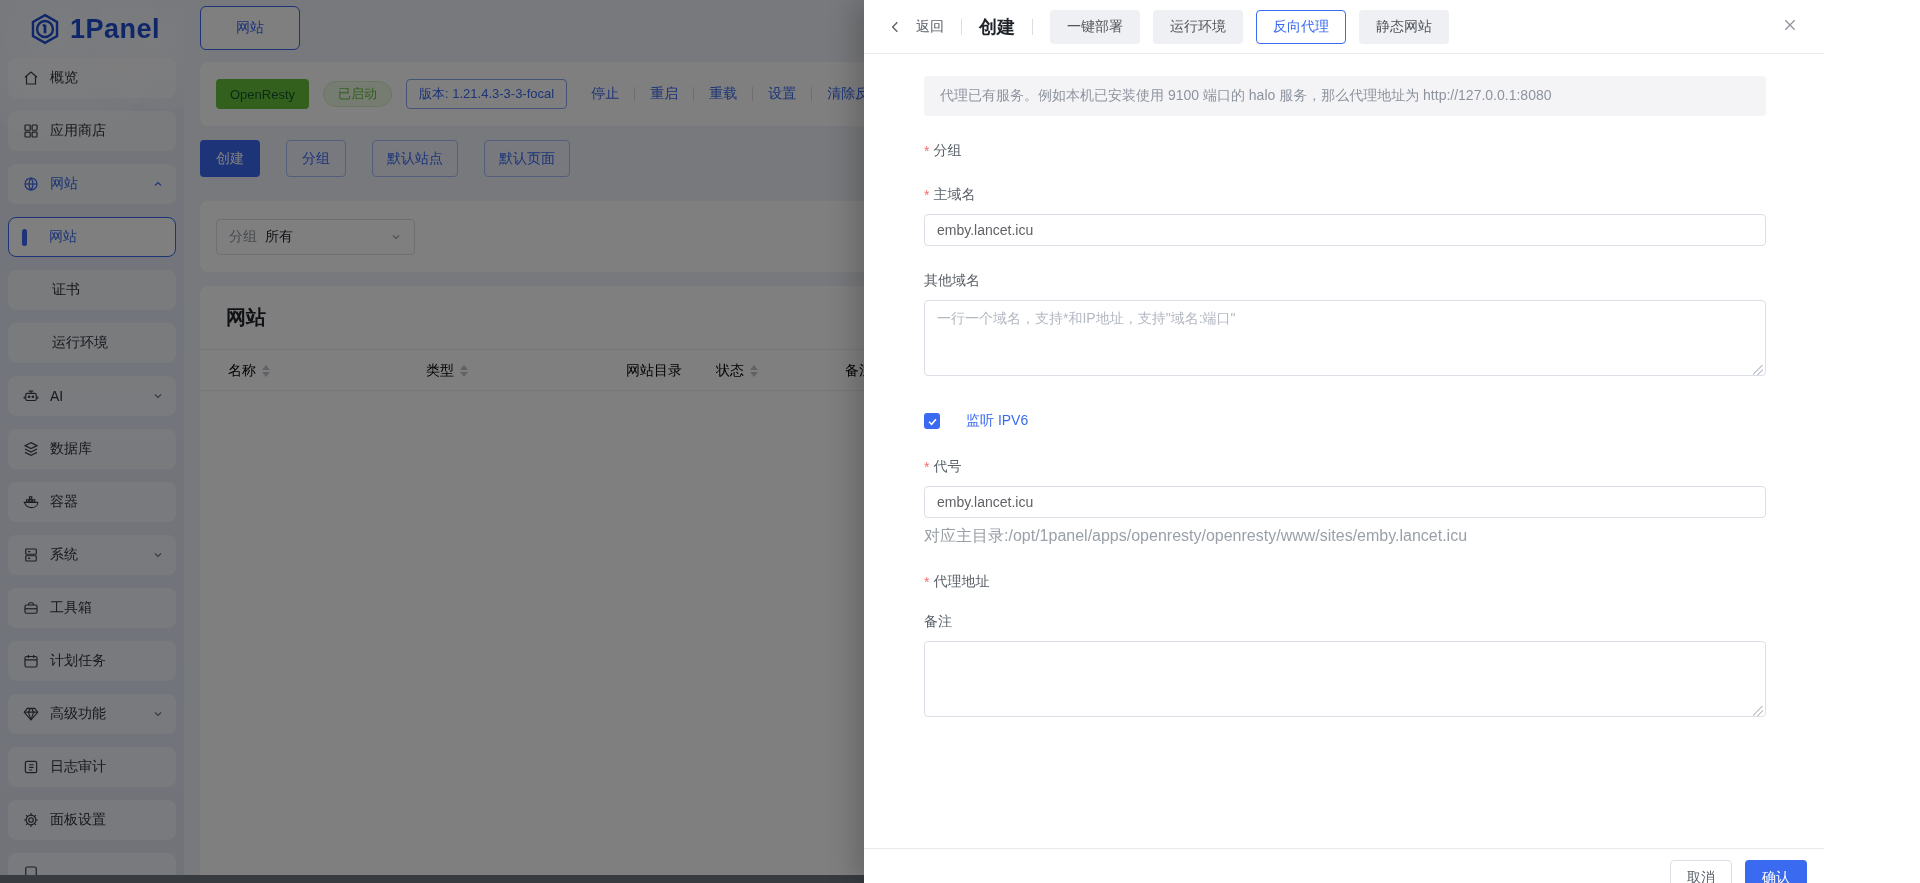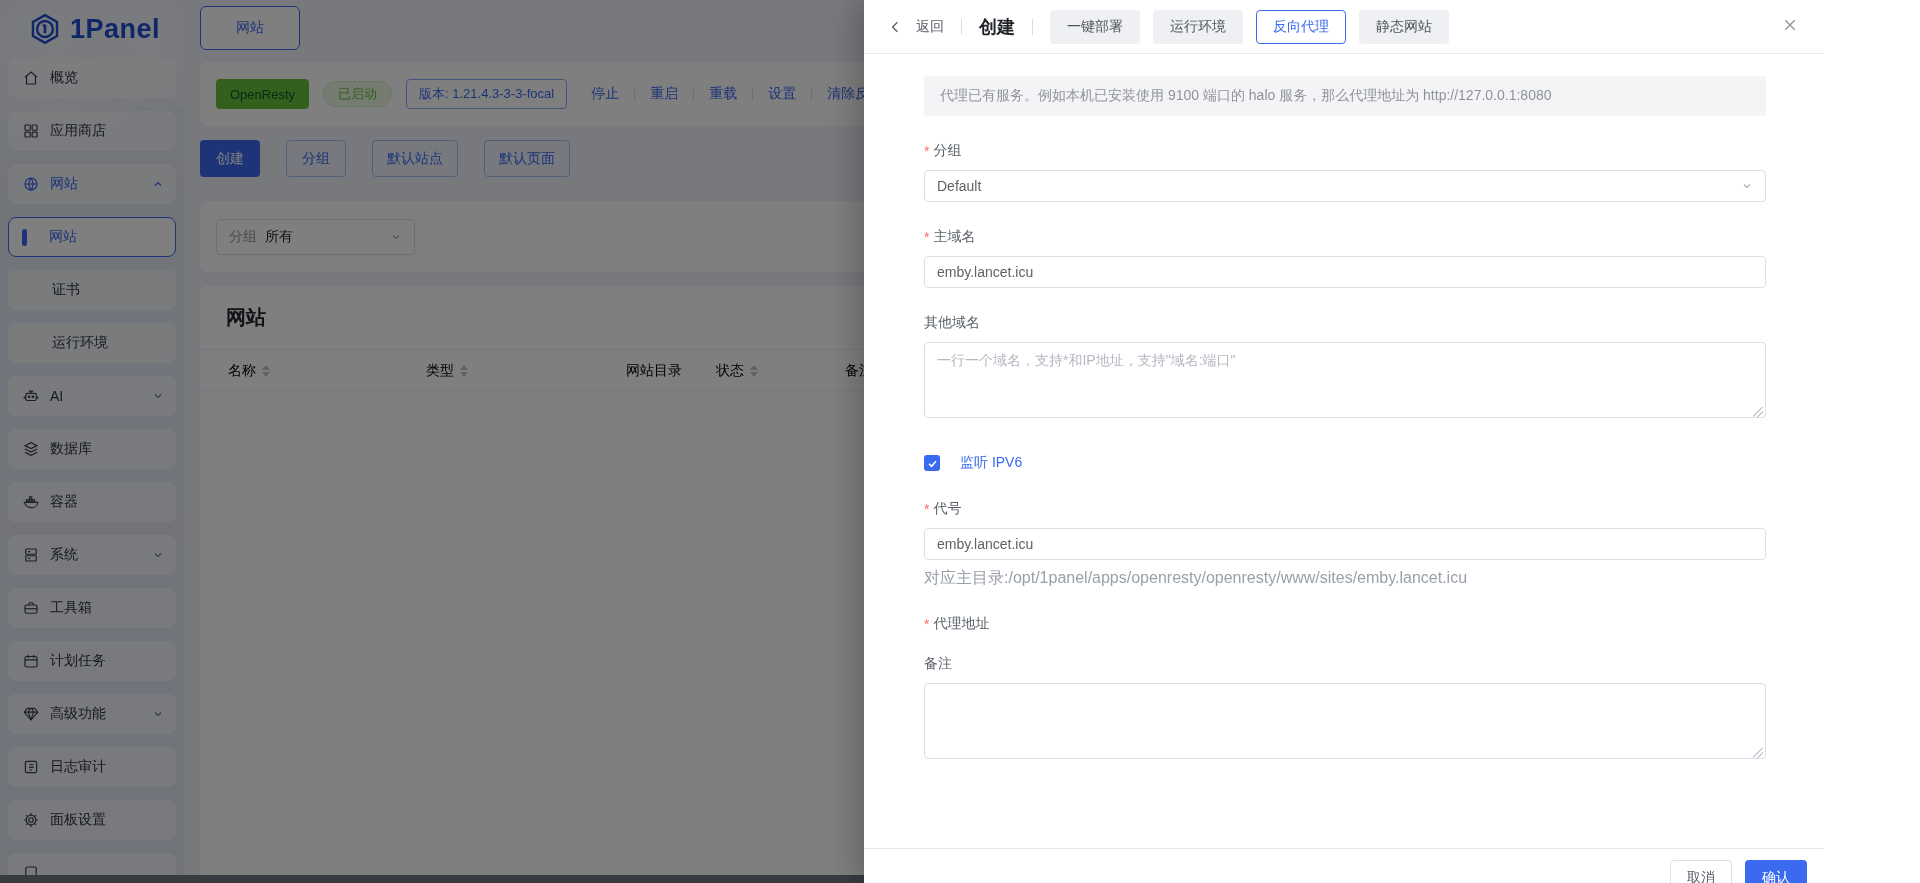--- a/index.html
+++ b/index.html
@@ -88,21 +88,21 @@
   .sel-full{display:flex;align-items:center;padding:0 12px;cursor:pointer;}
   .sel-full .chev{margin-left:auto;color:#a6abb5;}
   input.control{width:100%;padding:12px 12px;outline:none;}
   input.control::placeholder{color:#b3b8c2;}
   .ta-wrap{position:relative;}
   textarea.control{width:100%;height:76px;padding:7px 12px;resize:none;outline:none;line-height:1.5;}
   textarea.control::placeholder{color:#b3b8c2;}
   .ta-wrap::after{content:"";position:absolute;right:3px;bottom:5px;width:10px;height:10px;
     background:linear-gradient(135deg,transparent 0 44%,#c8ccd4 44% 52%,transparent 52% 68%,#c8ccd4 68% 76%,transparent 76%);}
   .field{margin-bottom:26px;}
-  .cb-row{display:flex;align-items:center;gap:20px;margin:32px 0 28px 0;cursor:pointer;}
+  .cb-row{display:flex;align-items:center;gap:26px;margin:32px 0 28px 0;cursor:pointer;}
   .checkbox{width:16px;height:16px;border-radius:3px;background:var(--primary);display:flex;align-items:center;justify-content:center;}
   .cb-label{font-size:14px;color:var(--primary);}
   .helper{font-size:16px;color:#9aa0a9;margin-top:8px;}
   .proxy-row{display:flex;}
   .proto-select{width:84px;height:32px;border:1px solid var(--border);border-radius:4px 0 0 4px;background:#fff;
     display:flex;align-items:center;padding:0 9px 0 12px;font-size:14px;color:#606266;cursor:pointer;}
   .proto-select .chev{margin-left:auto;color:#a6abb5;}
   .proxy-input{border-radius:0 4px 4px 0;margin-left:-1px;flex:1;}
   .drawer-footer{position:absolute;left:0;right:0;bottom:0;height:35px;border-top:1px solid var(--line);
     display:flex;justify-content:flex-end;gap:13px;padding:11px 17px 0 0;}
@@ -370,26 +370,20 @@
     </header>
 
     <div class="drawer-body">
       <div class="alert">代理已有服务。例如本机已安装使用 9100 端口的 halo 服务，那么代理地址为 http://127.0.0.1:8080</div>
 
       <div class="field">
         <div class="f-label">
             <span class="star">*</span>
             <span>分组</span>
           </div>
-        <div class="control sel-full">
-          <span>Default</span>
-          <svg class="chev" width="12" height="12" viewBox="0 0 24 24" fill="none" stroke="currentColor" stroke-width="2.2">
-              <path d="M6 9 L12 15 L18 9"></path>
-            </svg>
-        </div>
       </div>
 
       <div class="field">
         <div class="f-label">
             <span class="star">*</span>
             <span>主域名</span>
           </div>
         <input class="control" type="text" value="emby.lancet.icu" style="">
       </div>
 

